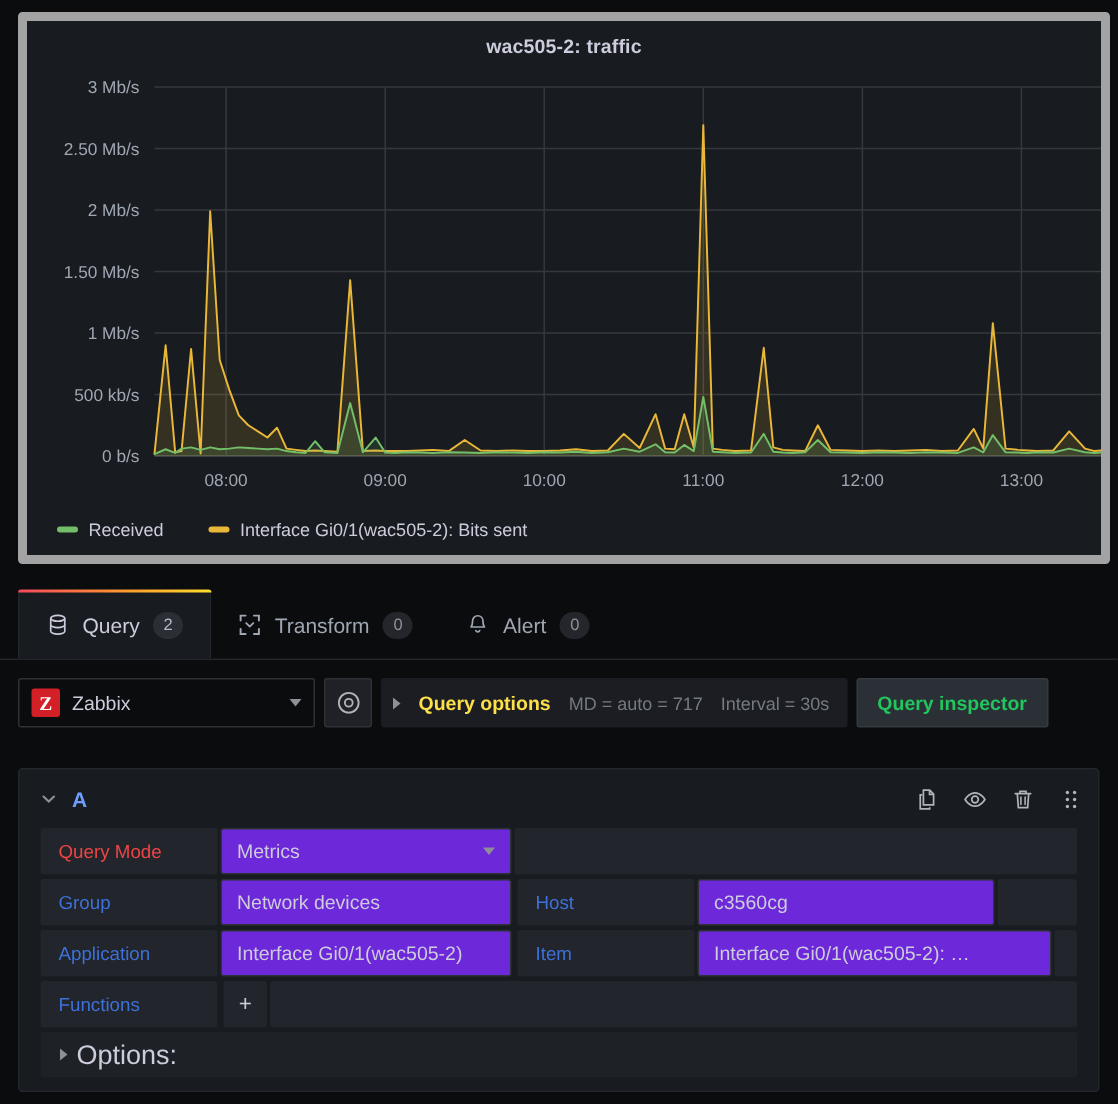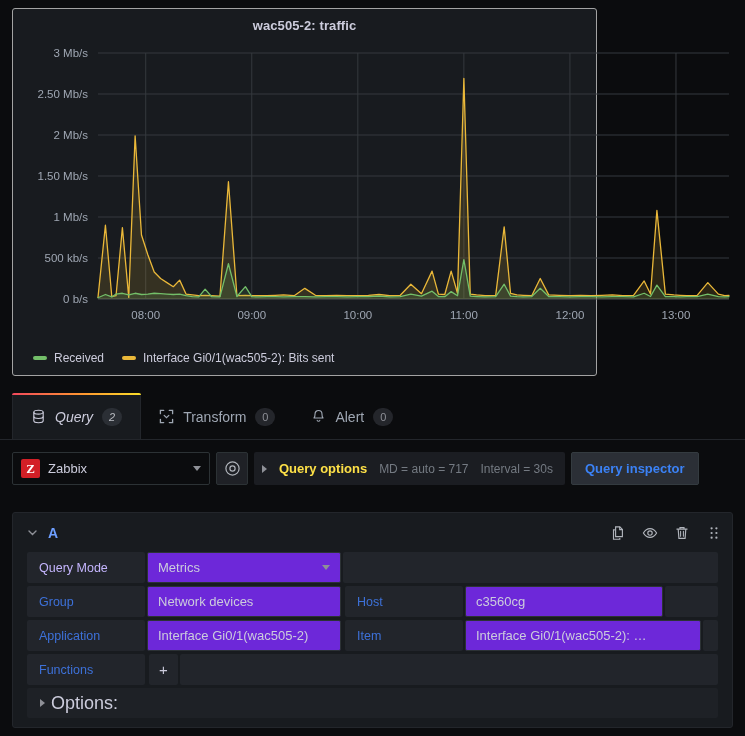--- a/index.html
+++ b/index.html
@@ -7,61 +7,60 @@
     width: 745px; height: 736px;
     background: #0b0c0e;
     font-family: "Liberation Sans", sans-serif;
     color: #d8d9da;
     overflow: hidden;
   }
 
   
   #panel {
     position: absolute; left: 12px; top: 8px;
-    width: 585px; height: 368px;
+    width: 728px; height: 368px;
     background: #181b1f;
-    border: 1px solid #a3a3a3;
+    border: 6px solid #a3a3a3;
     border-radius: 3px;
   }
   #panel-title {
     width: 100%; text-align: center;
     font-size: 13px; font-weight: 600; color: #ccccdc;
     padding-top: 9px; letter-spacing: .1px;
   }
   #plot-wrap { position: absolute; left: 0; top: 32px; width: 721px; height: 300px; }
   #plot-svg { display: block; }
 
   
   #legend {
     position: absolute; left: 20px; bottom: 10px;
     display: flex; align-items: center; gap: 8px;
     font-size: 12px; color: #ccccdc;
   }
-  .legend-item { display: flex; align-items: center; gap: 7px; margin-right: 10px; }
+  .legend-item { display: flex; align-items: center; gap: 7px; margin-right: 22px; }
   .legend-swatch { width: 14px; height: 4px; border-radius: 2px; display: inline-block; }
 
   
   #tabs {
     position: absolute; left: 0; top: 394px; width: 745px; height: 46px;
     border-bottom: 1px solid #23262b;
     display: flex; align-items: stretch; padding-left: 12px;
   }
   .tab {
     position: relative;
     display: flex; align-items: center; gap: 9px;
     padding: 0 18px;
     font-size: 14px; color: #9fa7b3; cursor: pointer;
   }
   .tab.active {
     color: #ccccdc;
     background: #181b1f;
     border-left: 1px solid #23262b;
     border-right: 1px solid #23262b;
     border-radius: 3px 3px 0 0;
-    font-style: italic;
   }
   .tab.active::before {
     content: ""; position: absolute; left: -1px; right: -1px; top: -1px;
     height: 2px; border-radius: 2px 2px 0 0;
     background: linear-gradient(90deg, #f2495c 0%, #ff9830 55%, #fade2a 100%);
   }
   .tab-badge {
     min-width: 20px; height: 18px; padding: 0 6px;
     border-radius: 9px; background: #24262b;
     font-size: 11px; color: #8e9097;
@@ -109,21 +108,21 @@
     width: 0; height: 0;
     border-top: 4px solid transparent; border-bottom: 4px solid transparent;
     border-left: 5px solid #8e9097;
   }
   #qopts-label { color: #fde047; font-size: 13px; font-weight: 600; }
   .qopt-meta { color: #747a82; font-size: 12px; }
   #qinspect {
     height: 33px; padding: 0 13px; background: #2b2f36;
     border: 1px solid #343b40; border-radius: 2px;
     display: flex; align-items: center; font-size: 13px;
-    font-weight: 600; color: #3b82f6; cursor: pointer;
+    font-weight: 600; color: #22c55e; cursor: pointer;
   }
 
   
   #query-box {
     position: absolute; left: 12px; top: 512px;
     width: 721px; height: 216px;
     background: #181b1f; border: 1px solid #23262b; border-radius: 3px;
   }
   #query-head {
     height: 39px; display: flex; align-items: center;
@@ -134,21 +133,21 @@
   #q-actions { margin-left: auto; display: flex; align-items: center; gap: 16px; }
   .q-ico { width: 16px; height: 16px; display: block; cursor: pointer; }
 
   .qrow { display: flex; align-items: stretch; padding: 0 14px; margin-bottom: 3px; height: 31px; }
   .qlabel {
     width: 118px; background: #22252b; border-radius: 2px;
     display: flex; align-items: center; padding-left: 12px;
     font-size: 12.5px; margin-right: 2px;
   }
   .qlabel.blue { color: #3d71d9; }
-  .qlabel.plain { color: #c4b5fd; text-align: right; }
+  .qlabel.plain { color: #ef4444; text-align: right; }
   .qinput {
     background: #6d28d9; border: 1px solid #2c3235; border-radius: 2px;
     display: flex; align-items: center; padding: 0 10px;
     font-size: 13px; color: #ccccdc; cursor: pointer;
     white-space: nowrap; overflow: hidden;
   }
   .qfill { background: #22252b; border-radius: 2px; flex: 1; margin-left: 2px; }
   .qgap { width: 2px; }
   .func-pill {
     background: #22252b; border-radius: 2px;

